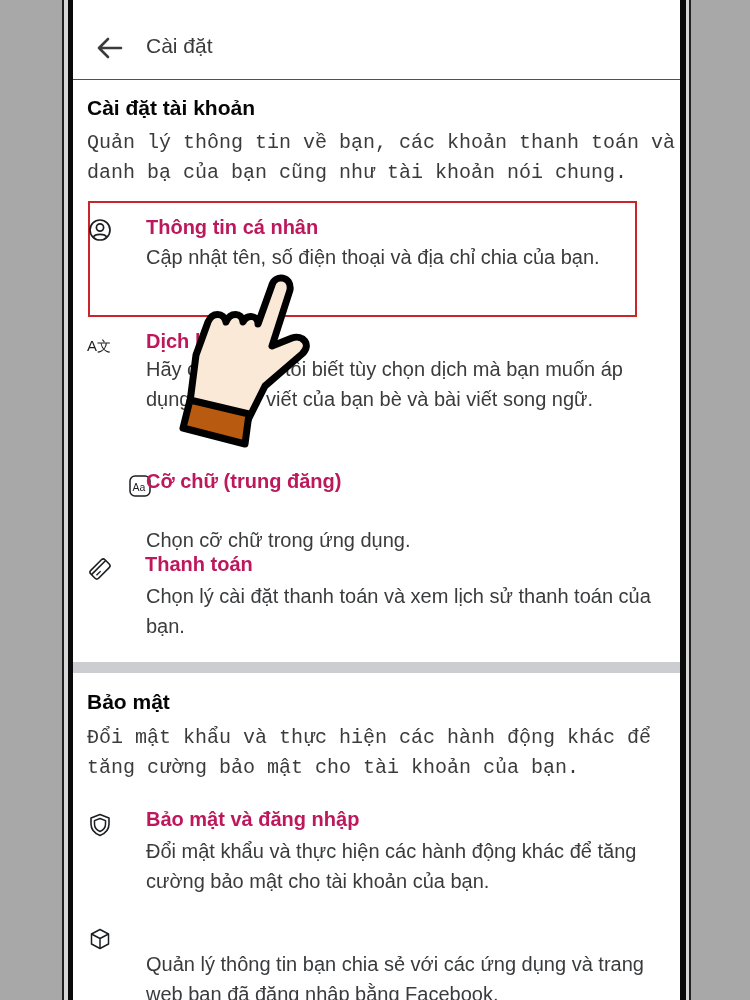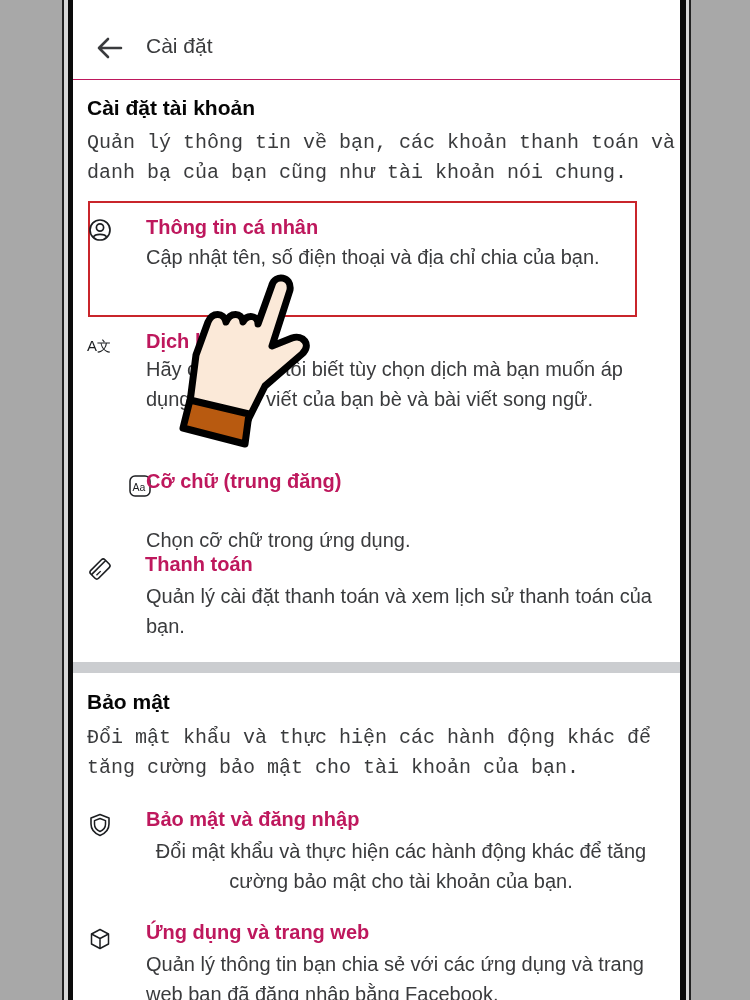--- a/index.html
+++ b/index.html
@@ -127,47 +127,46 @@
     <div class="item-icon" style="top:3px; left:0;">
       <svg width="24" height="24" viewBox="0 0 24 24">
         <g transform="rotate(-45 12 12)">
           <rect x="2" y="6.5" width="20" height="11" rx="2.5" stroke="#1c1e21" stroke-width="1.6" fill="none"></rect>
           <line x1="2" y1="10" x2="22" y2="10" stroke="#1c1e21" stroke-width="1.6"></line>
           <line x1="5" y1="14" x2="11" y2="14" stroke="#1c1e21" stroke-width="1.4"></line>
         </g>
       </svg>
     </div>
     <div class="item-title" style="top:0px; left:58px;">Thanh toán</div>
-    <div class="item-desc" style="top:28px; left:59px;">Quản lý cài đặt thanh toán và xem lịch sử thanh toán của bạn.</div>
+    <div class="item-desc" style="top:28px; left:59px;">Chọn lý cài đặt thanh toán và xem lịch sử thanh toán của bạn.</div>
   </div>
 
   <div class="separator"></div>
 
   <div class="section-title" style="top:690px;">Bảo mật</div>
   <div class="section-desc" style="top:723px;">Đổi mật khẩu và thực hiện các hành động khác để tăng cường bảo mật cho tài khoản của bạn.</div>
 
-  <div class="item" style="top:808px; height:90px;text-align:center;">
+  <div class="item" style="top:808px; height:90px;">
     <div class="item-icon" style="top:4px; left:0;">
       <svg width="22" height="24" viewBox="0 0 22 24">
         <path d="M11 1.5 L20 5 V11 C20 16.5 16 20.5 11 22.5 C6 20.5 2 16.5 2 11 V5 Z" stroke="#1c1e21" stroke-width="1.6" fill="none" stroke-linejoin="round"></path>
         <path d="M11 5.5 L16.5 7.6 V11.3 C16.5 14.6 14.2 17.2 11 18.5 C7.8 17.2 5.5 14.6 5.5 11.3 V7.6 Z" stroke="#1c1e21" stroke-width="1.5" fill="none" stroke-linejoin="round"></path>
       </svg>
     </div>
     <div class="item-title" style="top:0px; left:59px;">Bảo mật và đăng nhập</div>
     <div class="item-desc" style="top:28px; left:59px;">Đổi mật khẩu và thực hiện các hành động khác để tăng cường bảo mật cho tài khoản của bạn.</div>
   </div>
 
   <div class="item" style="top:921px; height:90px;">
     <div class="item-icon" style="top:5px; left:0;">
       <svg width="22" height="22" viewBox="0 0 22 22">
         <path d="M11 1.5 L19.5 6 V16 L11 20.5 L2.5 16 V6 Z" stroke="#1c1e21" stroke-width="1.5" fill="none" stroke-linejoin="round"></path>
         <path d="M2.5 6 L11 10.5 L19.5 6 M11 10.5 V20.5" stroke="#1c1e21" stroke-width="1.5" fill="none" stroke-linejoin="round"></path>
       </svg>
     </div>
-    <div class="item-title" style="top:0px; left:59px;">Ứng dụng và trang web</div>
     <div class="item-desc" style="top:28px; left:59px;">Quản lý thông tin bạn chia sẻ với các ứng dụng và trang web bạn đã đăng nhập bằng Facebook.</div>
   </div>
 </div>
 
 <svg class="hand" viewBox="0 0 750 1000" width="750" height="1000">
   <g stroke="#000" stroke-width="7" stroke-linejoin="round" stroke-linecap="round">
     <path fill="#fbe9d8" d="
       M 272 285
       C 275 274, 292 276, 290 290
       L 272 346

